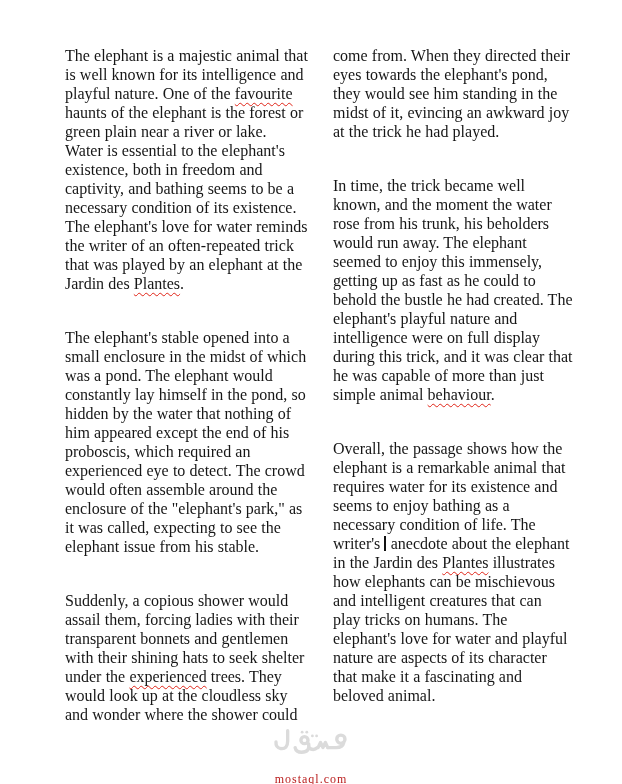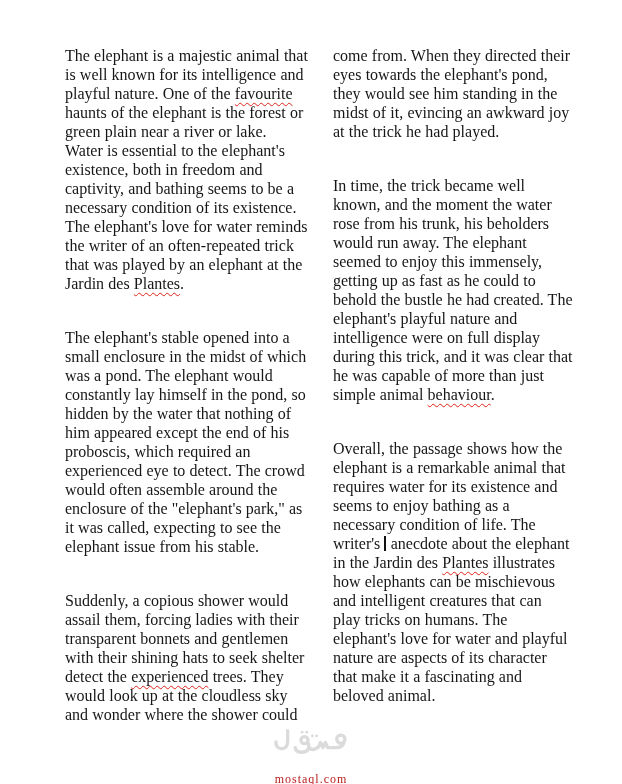--- a/index.html
+++ b/index.html
@@ -76,21 +76,21 @@
   }
 </style>
 </head>
 <body>
 
 <div class="page">
 
   <div class="col col-left">
     <p class="para"><span>The elephant is a majestic animal that is well known for its intelligence and playful nature. One of the </span><span class="misspelled">favourite</span><span> haunts of the elephant is the forest or green plain near a river or lake. Water is essential to the elephant's existence, both in freedom and captivity, and bathing seems to be a necessary condition of its existence. The elephant's love for water reminds the writer of an often-repeated trick that was played by an elephant at the Jardin des </span><span class="misspelled">Plantes</span><span>.</span></p>
     <p class="para"><span>The elephant's stable opened into a small enclosure in the midst of which was a pond. The elephant would constantly lay himself in the pond, so hidden by the water that nothing of him appeared except the end of his proboscis, which required an experienced eye to detect. The crowd would often assemble around the enclosure of the "elephant's park," as it was called, expecting to see the elephant issue from his stable.</span></p>
-    <p class="para"><span>Suddenly, a copious shower would assail them, forcing ladies with their transparent bonnets and gentlemen with their shining hats to seek shelter detect the </span><span class="misspelled">experienced</span><span> trees. They would look up at the cloudless sky and wonder where the shower could</span></p>
+    <p class="para"><span>Suddenly, a copious shower would assail them, forcing ladies with their transparent bonnets and gentlemen with their shining hats to seek shelter under the </span><span class="misspelled">experienced</span><span> trees. They would look up at the cloudless sky and wonder where the shower could</span></p>
   </div>
 
   <div class="col col-right">
     <p class="para"><span>come from. When they directed their eyes towards the elephant's pond, they would see him standing in the midst of it, evincing an awkward joy at the trick he had played.</span></p>
     <p class="para"><span>In time, the trick became well known, and the moment the water rose from his trunk, his beholders would run away. The elephant seemed to enjoy this immensely, getting up as fast as he could to behold the bustle he had created. The elephant's playful nature and intelligence were on full display during this trick, and it was clear that he was capable of more than just simple animal </span><span class="misspelled">behaviour</span><span>.</span></p>
     <p class="para"><span>Overall, the passage shows how the elephant is a remarkable animal that requires water for its existence and seems to enjoy bathing as a necessary condition of life. The writer's</span><span class="caret"></span><span> anecdote about the elephant in the Jardin des </span><span class="misspelled">Plantes</span><span> illustrates how elephants can be mischievous and intelligent creatures that can play tricks on humans. The elephant's love for water and playful nature are aspects of its character that make it a fascinating and beloved animal.</span></p>
   </div>
 
   <div class="watermark">
     <svg class="watermark-logo" width="78" height="28" viewBox="0 0 80 30" aria-hidden="true">

